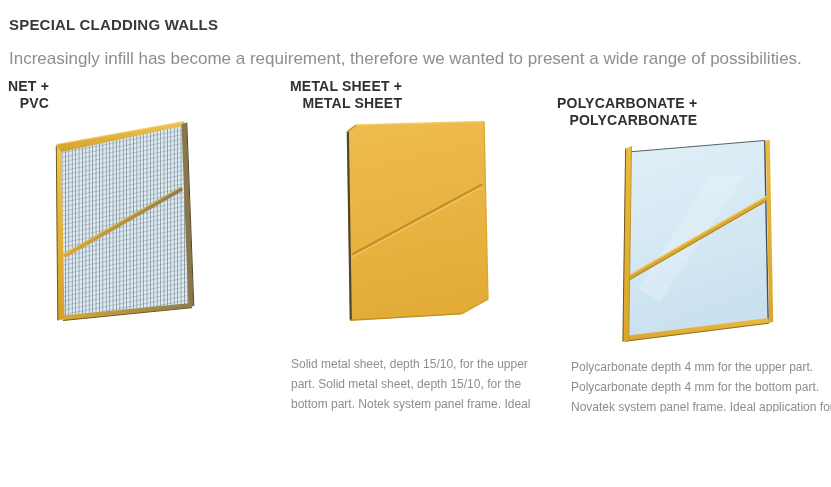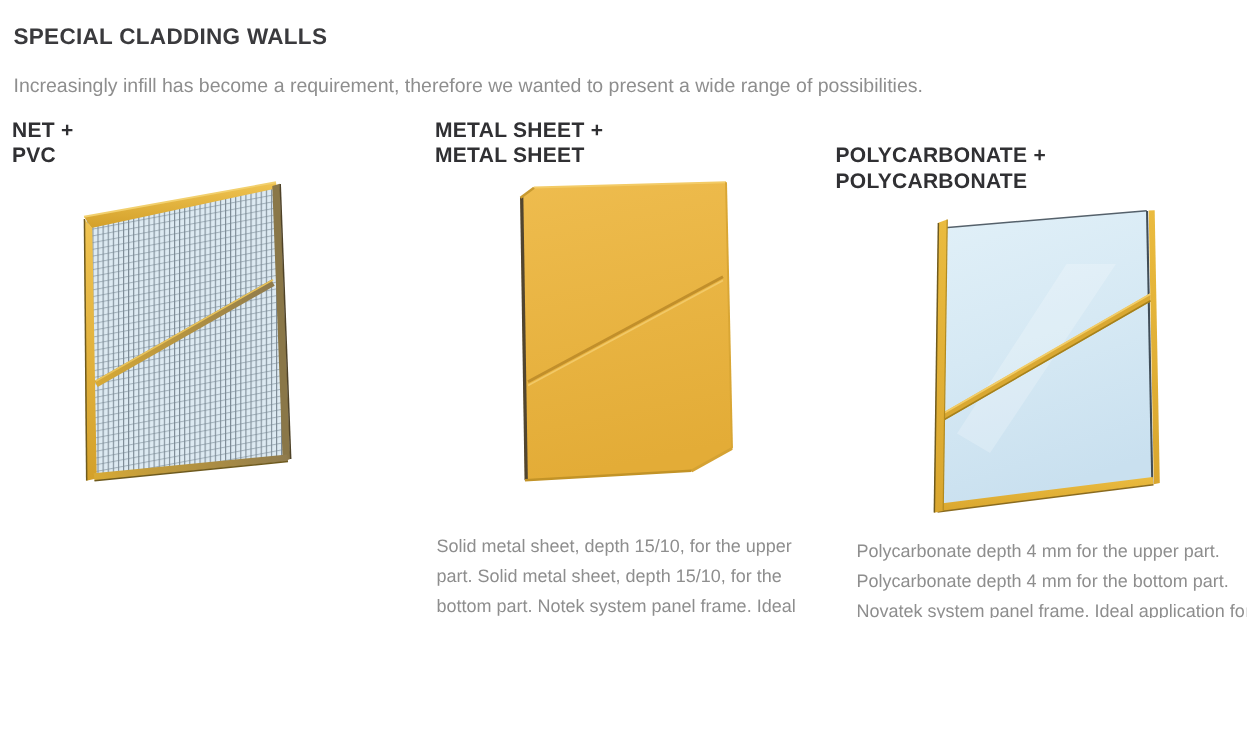--- a/index.html
+++ b/index.html
@@ -5,25 +5,25 @@
   html,body { margin:0; padding:0; background:#ffffff; }
   body { font-family:"Liberation Sans", sans-serif; }
   .canvas { position:relative; width:831px; height:412px; background:#ffffff; overflow:hidden; }
 
   .page-title {
     position:absolute; left:9px; top:16px;
     font-size:15px; font-weight:700; color:#3a3a3d; letter-spacing:.2px;
   }
   .page-subtitle {
     position:absolute; left:9px; top:49px;
-    font-size:13px; color:#8e8e8e;text-align:right;
+    font-size:17px; color:#8e8e8e;text-align:right;
   }
   .col-heading {
     position:absolute; font-size:14px; font-weight:700; color:#303033;
-    line-height:17px; white-space:pre-line; letter-spacing:.2px;
+    line-height:17px; white-space:pre-line; letter-spacing:.2px;text-align:right;
   }
   .col-heading.c1 { left:8px;   top:78px; }
   .col-heading.c2 { left:290px; top:78px; }
   .col-heading.c3 { left:557px; top:95px; }
 
   .col-body {
     position:absolute; font-size:12px; color:#8e8e8e; line-height:20px;
   }
   .col-body p { margin:0; }
   .col-body.c1 { left:8px;   top:338px; width:276px; }

